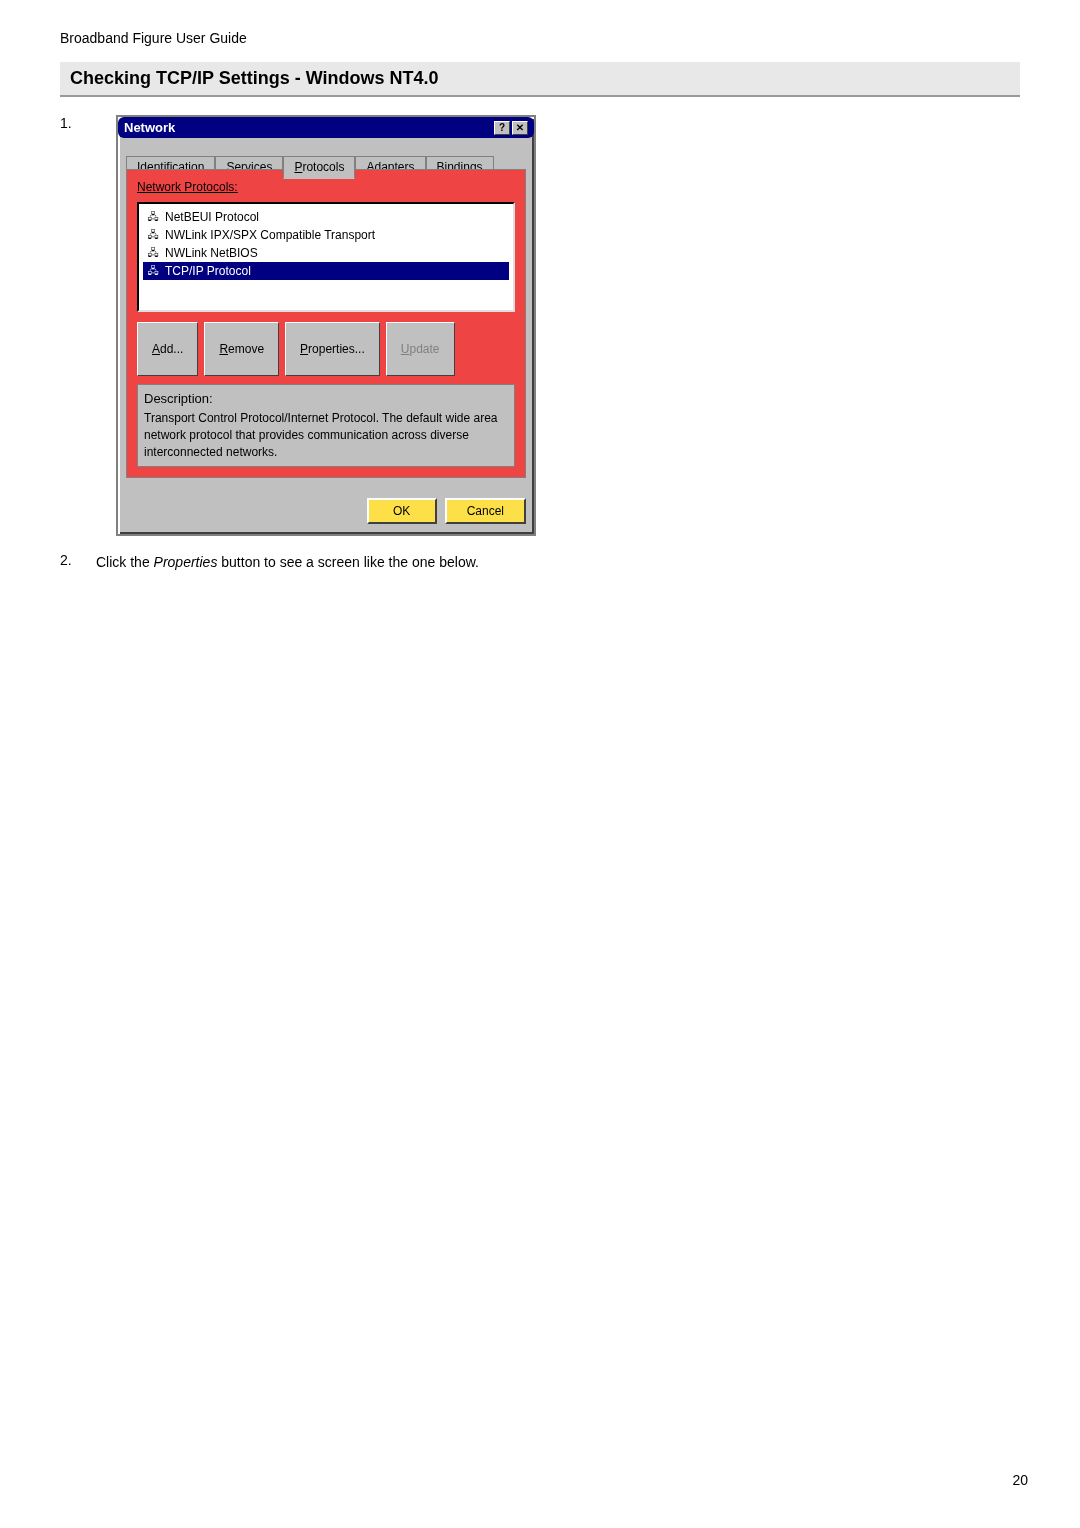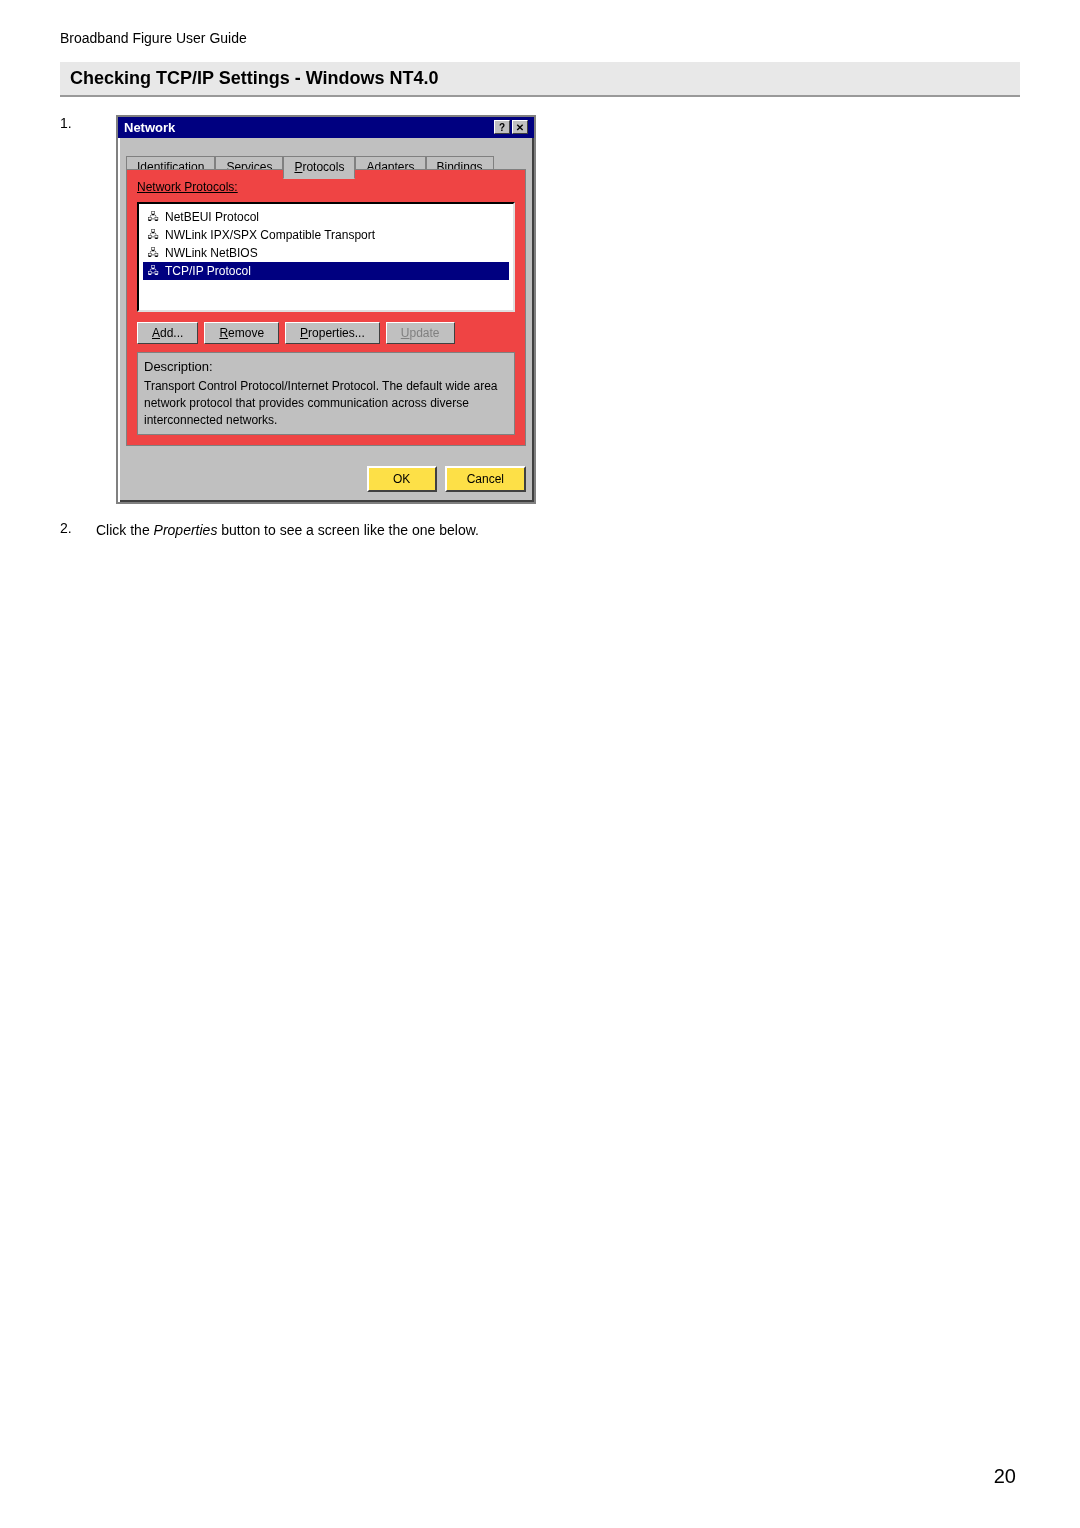--- a/index.html
+++ b/index.html
@@ -62,21 +62,22 @@
     }
 
     .win-title-bar {
       background: #000080;
       color: #fff;
       font-size: 13px;
       font-weight: bold;
       padding: 3px 6px;
       display: flex;
       justify-content: space-between;
-      align-items: flex-start;
+      align-items: center;
+      border-radius: 6px;
     }
 
     .win-title-buttons {
       display: flex;
       gap: 2px;
     }
 
     .win-title-btn {
       background: #c0c0c0;
       color: #000;
@@ -186,21 +187,21 @@
       justify-content: flex-start;
     }
 
     .win-btn {
       background: #c0c0c0;
       border: 1px solid #000;
       border-top-color: #fff;
       border-left-color: #fff;
       border-bottom-color: #404040;
       border-right-color: #404040;
-      padding: 3px 14px;
+      padding: 19px 14px;
       font-size: 12px;
       cursor: pointer;
       min-width: 60px;
     }
 
     .win-btn.disabled {
       color: #808080;
     }
 
     .win-btn span {
@@ -249,22 +250,22 @@
     .figure-caption {
       text-align: center;
       font-size: 13px;
       font-weight: bold;
       margin: 10px 0 18px 0;
     }
 
     .page-number {
       position: absolute;
       bottom: 40px;
-      right: 64px;
-      font-size: 20px;
+      right: 52px;
+      font-size: 14px;
     }
 
     .network-label {
       text-decoration: underline;
     }
   </style>
 </head>
 <body>
 
 

